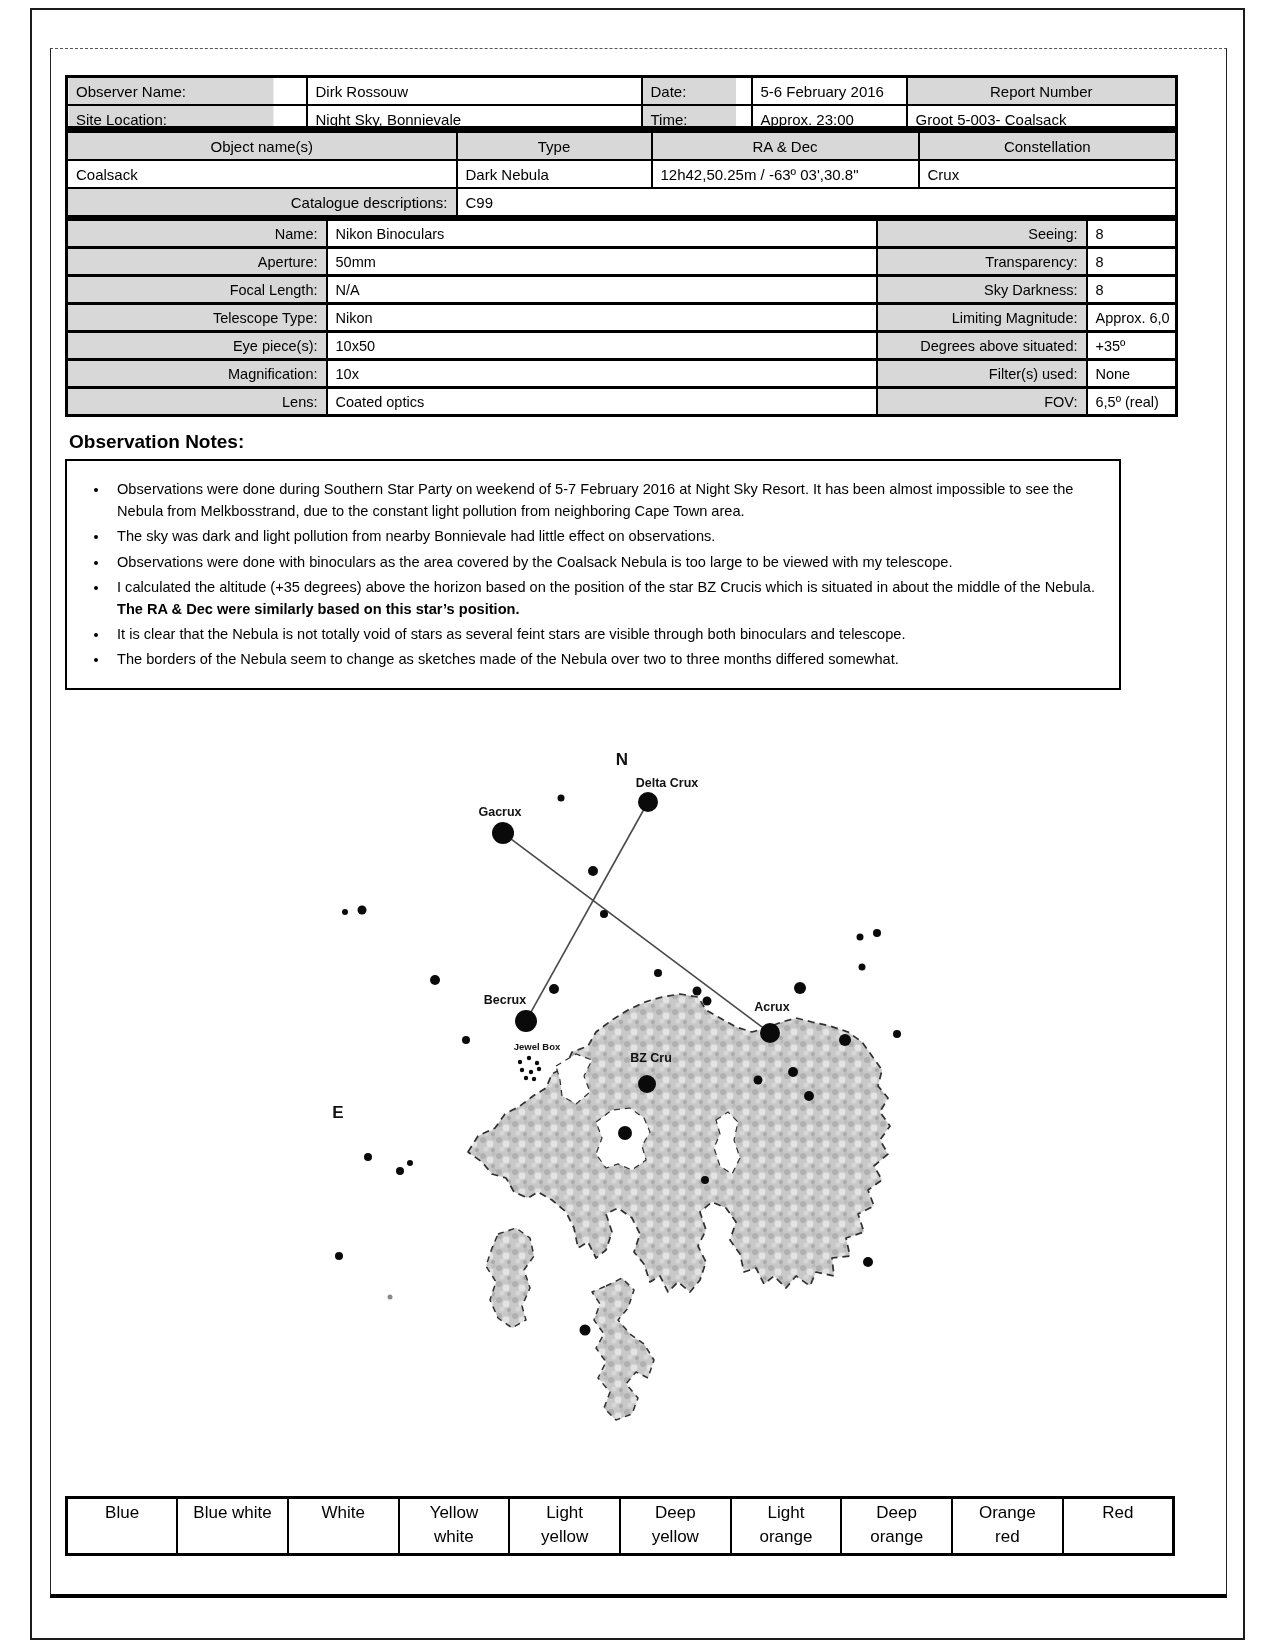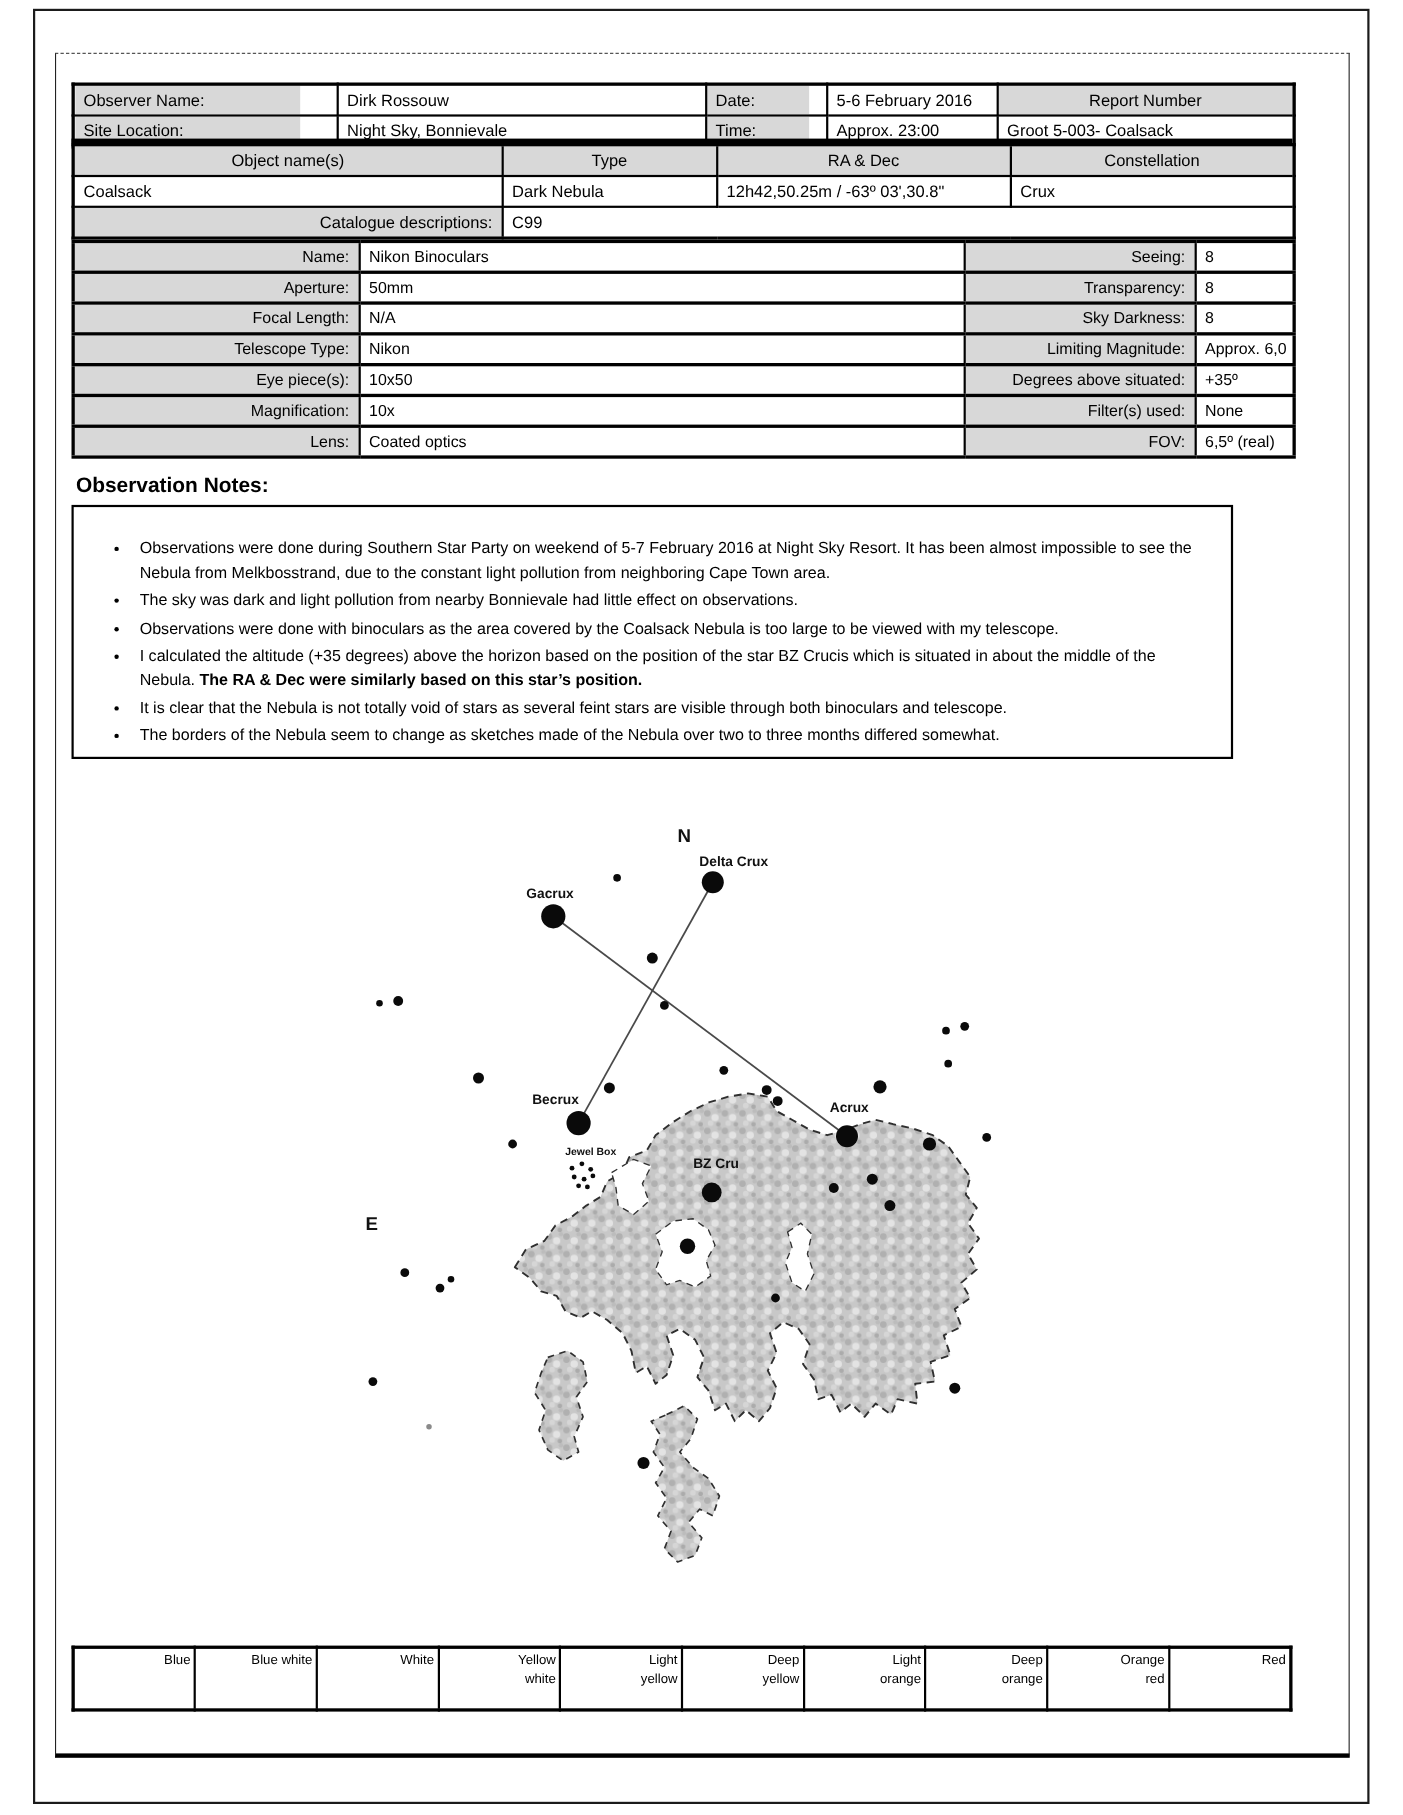--- a/index.html
+++ b/index.html
@@ -18,26 +18,26 @@
   .ctr{text-align:center;}
   .rgt{text-align:right;}
   .t-head{left:65px;top:75px;width:1110px;border:3px solid #000;padding-left:12px;}
   .sep-bar{position:absolute;left:65px;top:126px;width:1110px;height:4px;background:#000;}
   .t-obj{left:65px;top:130px;width:1110px;border:3px solid #000;}
   .t-inst{left:65px;top:218px;width:1110px;border:3px solid #000;}
   .t-inst td{border-width:3px 2px;font-size:14.5px;height:23px;}
   .notes-heading{position:absolute;left:69px;top:431px;font-size:19px;font-weight:bold;}
   .notes-box{position:absolute;left:65px;top:459px;width:1056px;height:231px;
      border:2px solid #000;box-sizing:border-box;padding:13px 12px 0 8px;}
-  .notes-box ul{margin:14px;padding-left:30px;}
+  .notes-box ul{margin:4px;padding-left:30px;}
   .notes-box li{font-size:14.6px;line-height:1.52;margin-bottom:3px;padding-left:8px;}
   .notes-box li .bold-tail{font-weight:bold;}
   .chart-svg{position:absolute;left:0;top:690px;}
   .t-colors{left:65px;top:1496px;width:1110px;border:3px solid #000;}
-  .t-colors td{height:50px;vertical-align:top;text-align:right;font-size:12px;
+  .t-colors td{height:50px;vertical-align:top;text-align:center;font-size:17px;
      padding:2px 3px;white-space:normal;line-height:1.42;}
 </style>
 </head>
 <body>
 
 <div class="page">
   <div class="outer-frame"></div>
   <div class="inner-frame"></div>
 
   <table class="t-head">

